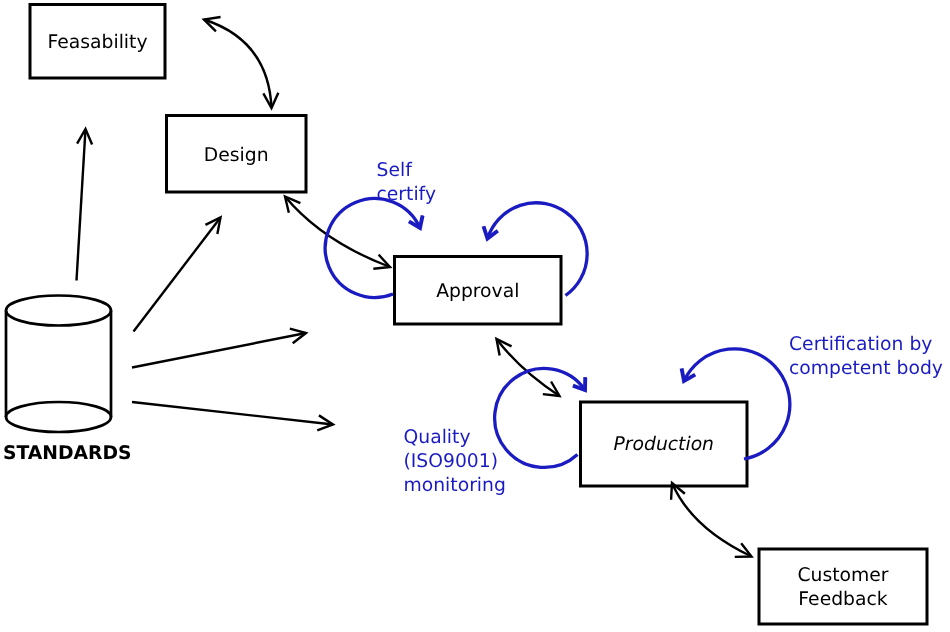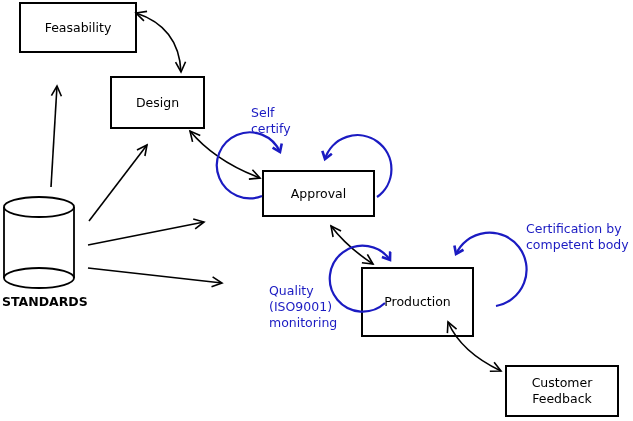--- a/index.html
+++ b/index.html
@@ -17,33 +17,33 @@
   }
   .lbl.black{color:#000;}
   .lbl.blue{color:#1b1bc2;}
   svg.overlay{position:absolute;left:0;top:0;z-index:2;pointer-events:none;}
 </style>
 </head>
 <body>
 
 <div class="stage">
 
-  <div class="node" style="left:19px;top:2px;width:118px;height:51px;">
+  <div class="node" style="left:19px;top:2px;width:92px;height:51px;">
     <span>Feasability</span>
   </div>
 
   <div class="node" style="left:110px;top:76px;width:95px;height:53px;">
     <span>Design</span>
   </div>
 
   <div class="node" style="left:262px;top:170px;width:113px;height:47px;">
     <span>Approval</span>
   </div>
 
-  <div class="node" style="left:361px;top:267px;width:113px;height:70px;">
+  <div class="node" style="left:386px;top:267px;width:113px;height:58px;font-style:italic;">
     <span>Production</span>
   </div>
 
   <div class="node" style="left:505px;top:365px;width:114px;height:52px;">
     <span>Customer
 Feedback</span>
   </div>
 
   <svg class="overlay" width="633" height="421" viewBox="0 0 633 421">
     <defs>

